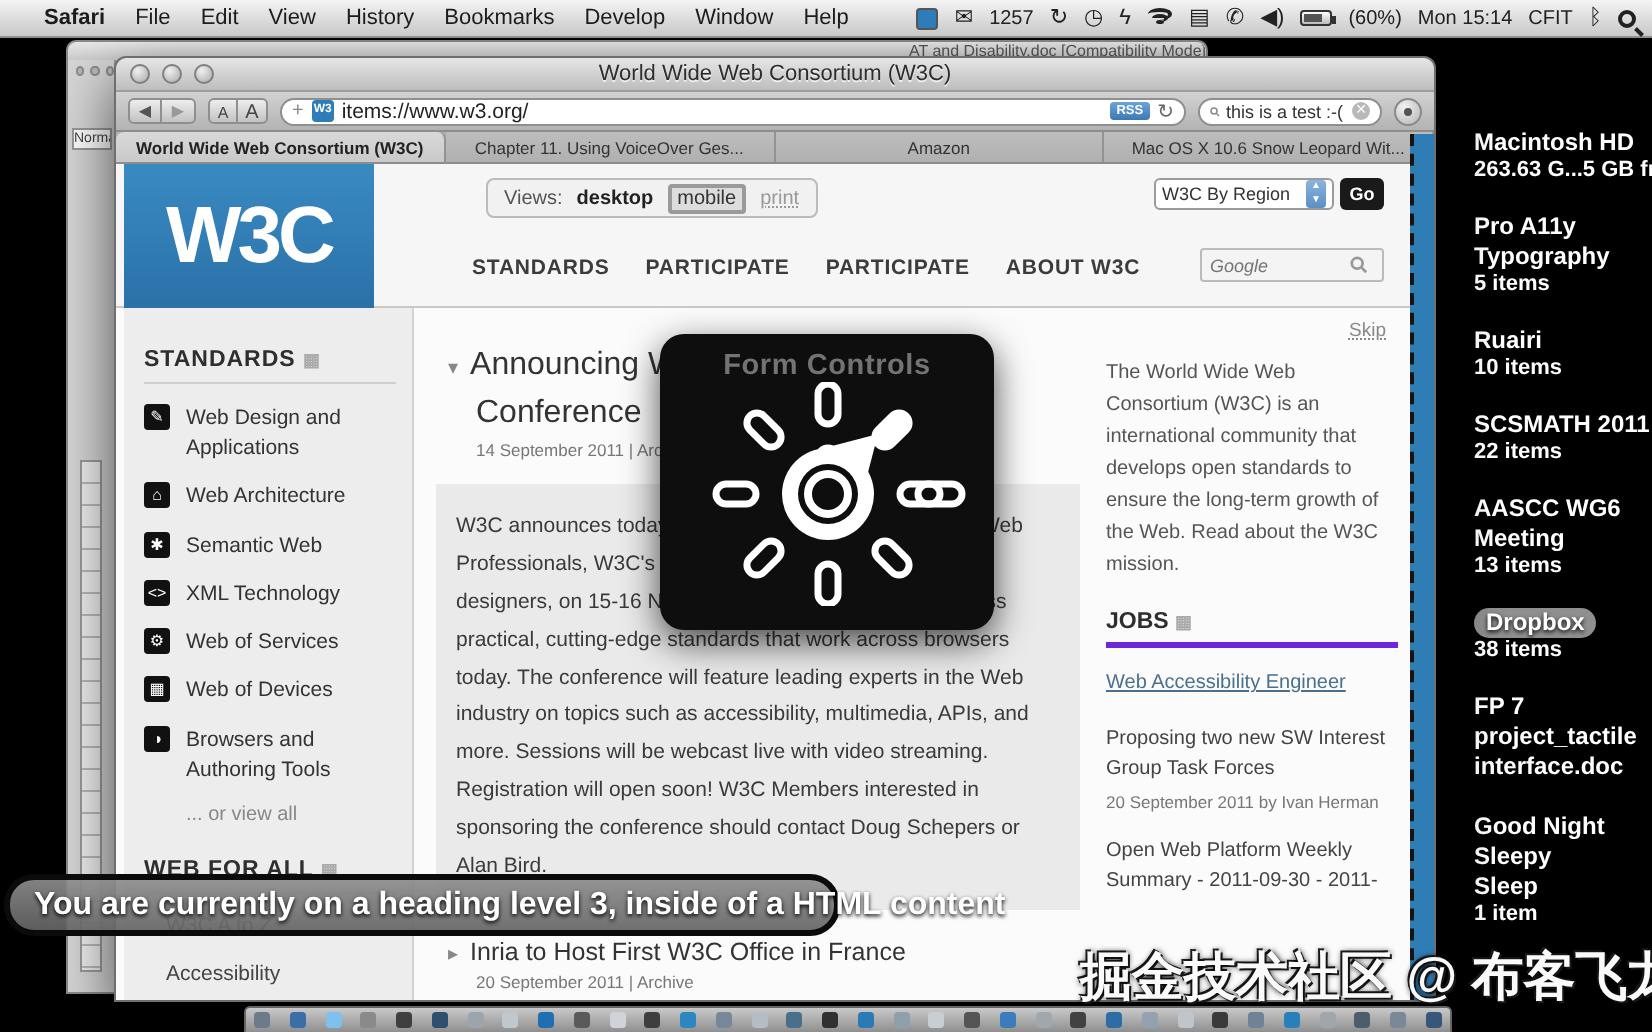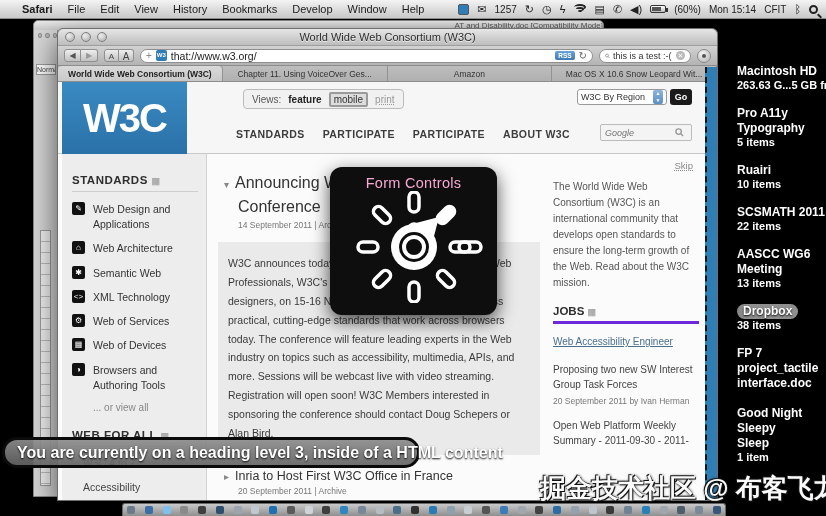--- a/index.html
+++ b/index.html
@@ -114,21 +114,21 @@
   .intro{line-height:1.6;margin-bottom:14px;color:#555;}
   .colhead{font-size:11.5px;font-weight:bold;color:#2e2e2e;border-bottom:3px solid #6d28d9;padding-bottom:4px;margin-bottom:10px;}
   .colhead .gg{color:#aaa;font-size:9px;}
   .joblink{display:block;color:#4a6f8f;text-decoration:underline;line-height:1.55;margin-bottom:12px;}
   .post{color:#444;line-height:1.55;margin-bottom:3px;}
   .postdate{font-size:8.5px;color:#777;margin-bottom:12px;}
 
   
   .rotor{position:absolute;left:330px;top:167px;width:167px;height:148px;z-index:50;
     background:#0e0e0e;border-radius:12px;box-shadow:0 6px 18px rgba(0,0,0,.7);text-align:center;}
-  .rotortitle{color:#f9a8d4;font-size:14.5px;font-weight:normal;letter-spacing:.3px;margin-top:8px;}
+  .rotortitle{color:#737373;font-size:14.5px;font-weight:bold;letter-spacing:.3px;margin-top:8px;}
 
   
   .vocap{position:absolute;left:2px;top:437px;width:418px;height:31px;z-index:70;
     background:linear-gradient(rgba(140,140,140,.92),rgba(100,100,100,.92));
     border:3px solid #0b0b0b;border-radius:15px;display:flex;align-items:center;padding:0 12px;}
   .vocap span{color:#fff;font-size:16px;font-weight:bold;text-shadow:0 1px 2px #000;white-space:nowrap;}
 
   
   .deskicons{position:absolute;left:737px;top:64px;width:89px;z-index:6;}
   .ditem{margin-bottom:15px;}
@@ -215,21 +215,21 @@
         <span>◀</span>
         <span>▶</span>
       </span>
       <span class="aa">
         <span>A</span>
         <span>A</span>
       </span>
       <span class="addr">
         <span class="plus">+</span>
         <span class="favicon">W3</span>
-        <span class="url">that://www.w3.org/</span>
+        <span class="url">items://www.w3.org/</span>
         <span class="rss">RSS</span>
         <span class="reload">↻</span>
       </span>
       <span class="searchbox">
         <svg width="8" height="8" viewBox="0 0 10 10">
             <circle cx="4" cy="4" r="3" fill="none" stroke="#888" stroke-width="1.5"></circle>
             <line x1="6.5" y1="6.5" x2="9" y2="9" stroke="#888" stroke-width="1.5"></line>
           </svg>
         <input value="this is a test :-(" style="">
         <span class="clearbtn">✕</span>
@@ -241,21 +241,21 @@
       <span class="tab">Chapter 11. Using VoiceOver Ges...</span>
       <span class="tab">Amazon</span>
       <span class="tab">Mac OS X 10.6 Snow Leopard Wit...</span>
     </div>
 
     <div class="content">
       <div class="pghead">
         <div class="w3clogo">W3C</div>
         <div class="viewsbox">
           <span>Views:</span>
-          <span class="vd">feature</span>
+          <span class="vd">desktop</span>
           <span class="vm">mobile</span>
           <span class="vp">print</span>
         </div>
         <div class="regsel">
           <span>W3C By Region</span>
           <span class="stp">▲<br>▼</span>
         </div>
         <div class="gobtn">Go</div>
         <div class="pgnav">
           <span>STANDARDS</span>

